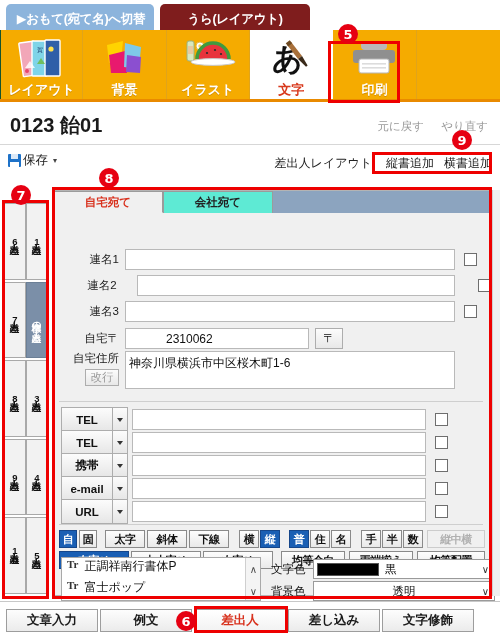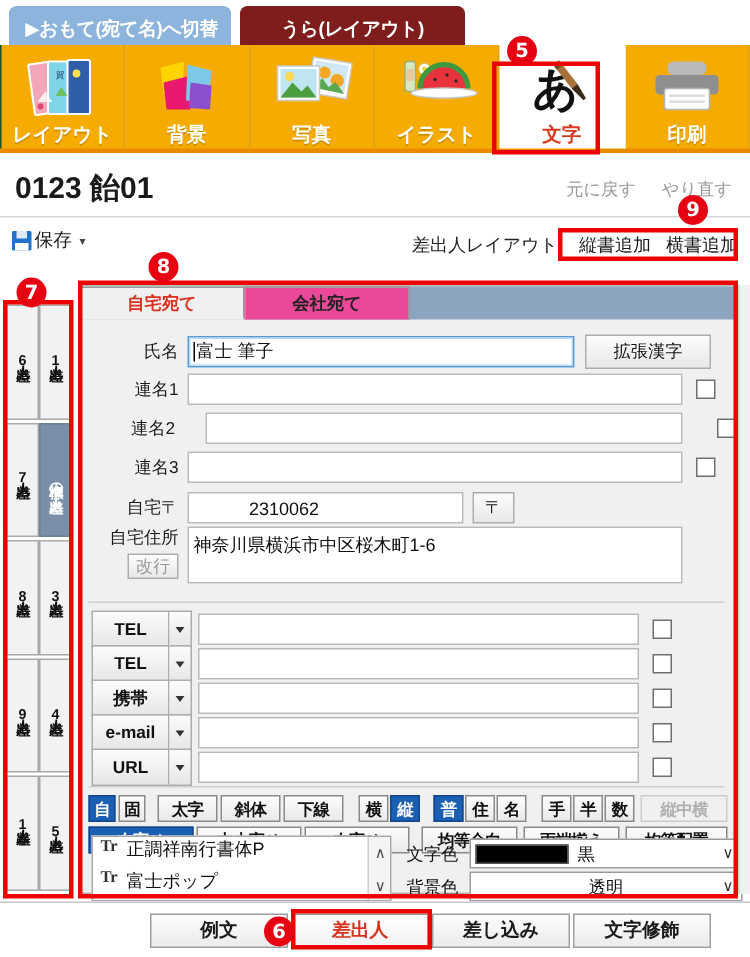--- a/index.html
+++ b/index.html
@@ -84,21 +84,21 @@
 
   
   .panel {
     position: absolute; left: 52px; top: 190px; width: 440px; height: 406px;
     background: #f0f0f0; border: 1px solid #b4b4b4;
   }
   .tabstrip { position: absolute; left: 0; top: 0; width: 438px; height: 22px; background: #8ca4bf; }
   .ftab {
     position: absolute; top: 0; height: 22px; font-size: 11.5px; font-weight: 700;
     display: flex; align-items: center; justify-content: center;
-    border: 1px solid #9b9b9b; border-bottom: none; background: #ec4899; color: #222;
+    border: 1px solid #9b9b9b; border-bottom: none; background: #5eead4; color: #222;
   }
   .ftab.active { background: #f0f0f0; color: #d8321e; border-bottom: 1px solid #f0f0f0; }
   .ftab.t1 { left: 0; width: 110px; }
   .ftab.t2 { left: 110px; width: 110px; }
 
   .form { position: absolute; left: 0; top: 22px; width: 438px; height: 382px; }
 
   .row { position: absolute; left: 0; width: 438px; display: flex; align-items: center; }
   .flabel { width: 72px; text-align: right; padding-right: 6px; font-size: 11.5px; color: #1a1a1a; }
   .tinput {
@@ -219,40 +219,20 @@
             <polygon points="0,6 16,2 14,22 2,24" fill="#ffd400"></polygon>
             <polygon points="2,16 18,12 20,34 4,34" fill="#e8196e"></polygon>
             <polygon points="18,4 34,8 32,30 17,28" fill="#7ec9e8"></polygon>
             <polygon points="20,16 34,18 33,34 19,33" fill="#8b4fd0"></polygon>
           </g>
         </svg>
       </div>
       <div class="ribbon-label">背景</div>
     </div>
 
-    <div class="ribbon-item">
-      <div class="ribbon-glyph">
-        <svg width="74" height="46" viewBox="0 0 74 46">
-          <g transform="translate(14,4)">
-            <rect x="22" y="1" width="26" height="24" fill="#fff" stroke="#c9c9c9" transform="rotate(9 35 13)"></rect>
-            <g transform="rotate(9 35 13)">
-              <rect x="24" y="3" width="22" height="18" fill="#cfe8f5"></rect>
-              <circle cx="31" cy="10" r="4" fill="#f5a623"></circle>
-              <circle cx="40" cy="14" r="4.5" fill="#f5a623"></circle>
-              <path d="M24 21 l6 -7 l5 5 l4 -4 l7 7 z" fill="#5aa84f"></path>
-            </g>
-            <rect x="0" y="5" width="28" height="23" fill="#fff" stroke="#c9c9c9"></rect>
-            <rect x="2" y="7" width="24" height="19" fill="#bfe4f2"></rect>
-            <circle cx="8" cy="12" r="3" fill="#ffd84d"></circle>
-            <path d="M2 26 l8 -10 l6 6 l4 -4 l6 8 z" fill="#4c9f3f"></path>
-          </g>
-        </svg>
-      </div>
-      <div class="ribbon-label">写真</div>
-    </div>
 
     <div class="ribbon-item">
       <div class="ribbon-glyph">
         <svg width="74" height="46" viewBox="0 0 74 46">
           <g transform="translate(12,2)">
             <rect x="4" y="4" width="7" height="20" rx="2" fill="#d8e8c0" stroke="#9bb07a"></rect>
             <rect x="5" y="9" width="5" height="8" fill="#e8c9a0"></rect>
             <circle cx="17" cy="9" r="4" fill="#ffffff" stroke="#e0b84d"></circle>
             <circle cx="17" cy="9" r="1.7" fill="#ffd24d"></circle>
             <path d="M14 22 a16 16 0 0 1 32 0 z" fill="#e8333c"></path>
@@ -333,28 +313,20 @@
 
   <div class="panel">
 
     <div class="tabstrip">
       <div class="ftab t1 active">自宅宛て</div>
       <div class="ftab t2">会社宛て</div>
     </div>
 
     <div class="form">
 
-      <div class="row" style="top:10px;">
-        <div class="flabel">氏名</div>
-        <div class="tinput focused" style="width:258px;">
-          <span class="caretbar"></span>
-            <span>富士 筆子</span>
-        </div>
-        <div class="gbtn" style="width:84px;height:23px;margin-left:7px;">拡張漢字</div>
-      </div>
 
       <div class="row" style="top:36px;">
         <div class="flabel">連名1</div>
         <div class="tinput" style="width:330px;"></div>
         <div class="chk" style="margin-left:9px;"></div>
       </div>
 
       <div class="row" style="top:62px;gap:14px;">
         <div class="flabel">連名2</div>
         <div class="tinput" style="width:330px;"></div>
@@ -501,20 +473,21 @@
       <div class="cselect" style="justify-content:center;">
         <span>透明</span>
         <span class="cv-arrow">∨</span>
       </div>
     </div>
   </div>
 
   <div class="scrollcol"></div>
 
   <div class="bottom">
+    <div class="btab" style="left:6px;width:92px;">文章入力</div>
     <div class="btab" style="left:100px;width:92px;">例文</div>
     <div class="btab active" style="left:194px;width:92px;">差出人</div>
     <div class="btab" style="left:288px;width:92px;">差し込み</div>
     <div class="btab" style="left:382px;width:92px;">文字修飾</div>
   </div>
 
   <div class="redbox" style="left:328px;top:41px;width:72px;height:62px;"></div>
   <div class="redbox" style="left:372px;top:152px;width:120px;height:22px;"></div>
   <div class="redbox" style="left:2px;top:200px;width:47px;height:399px;"></div>
   <div class="redbox" style="left:52px;top:187px;width:440px;height:412px;"></div>

